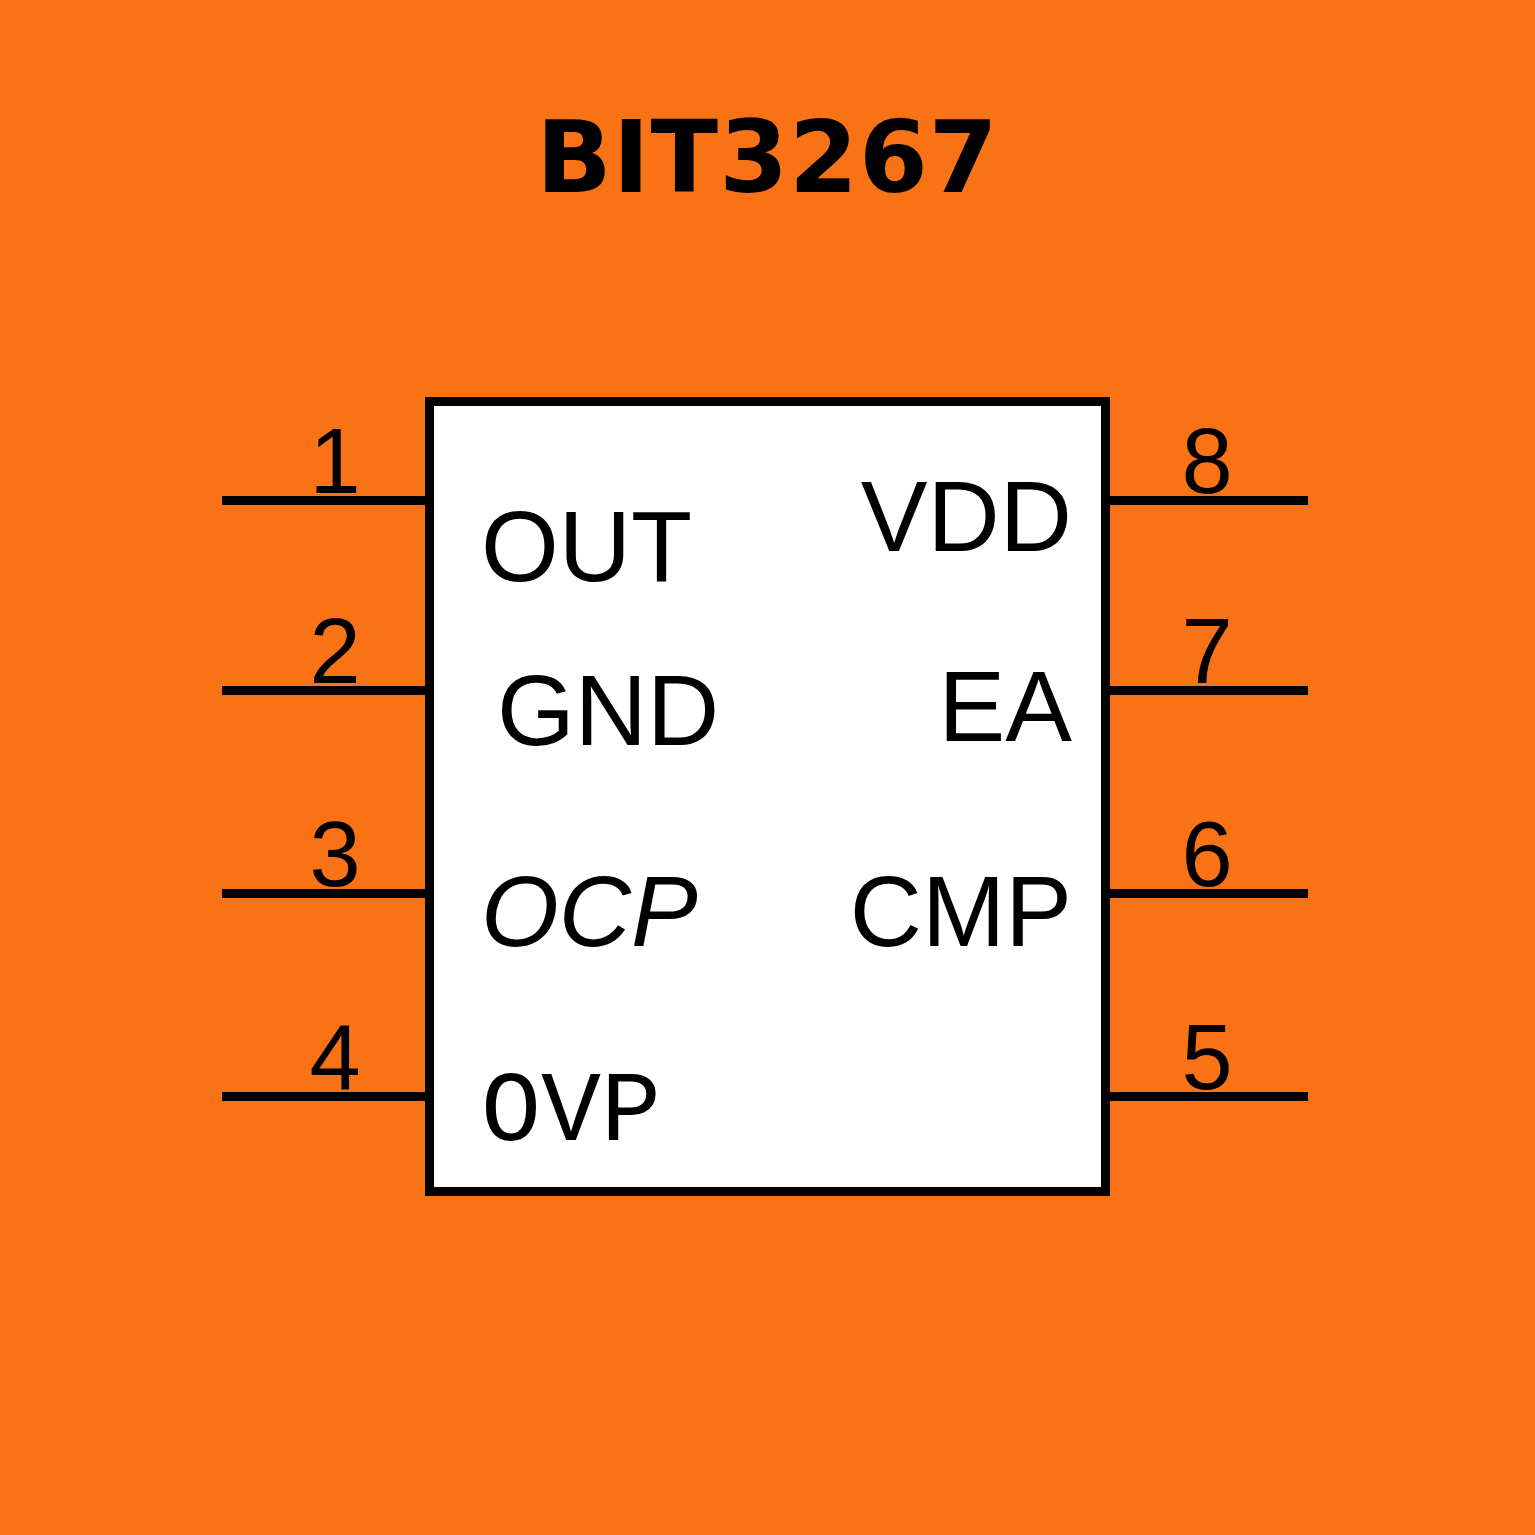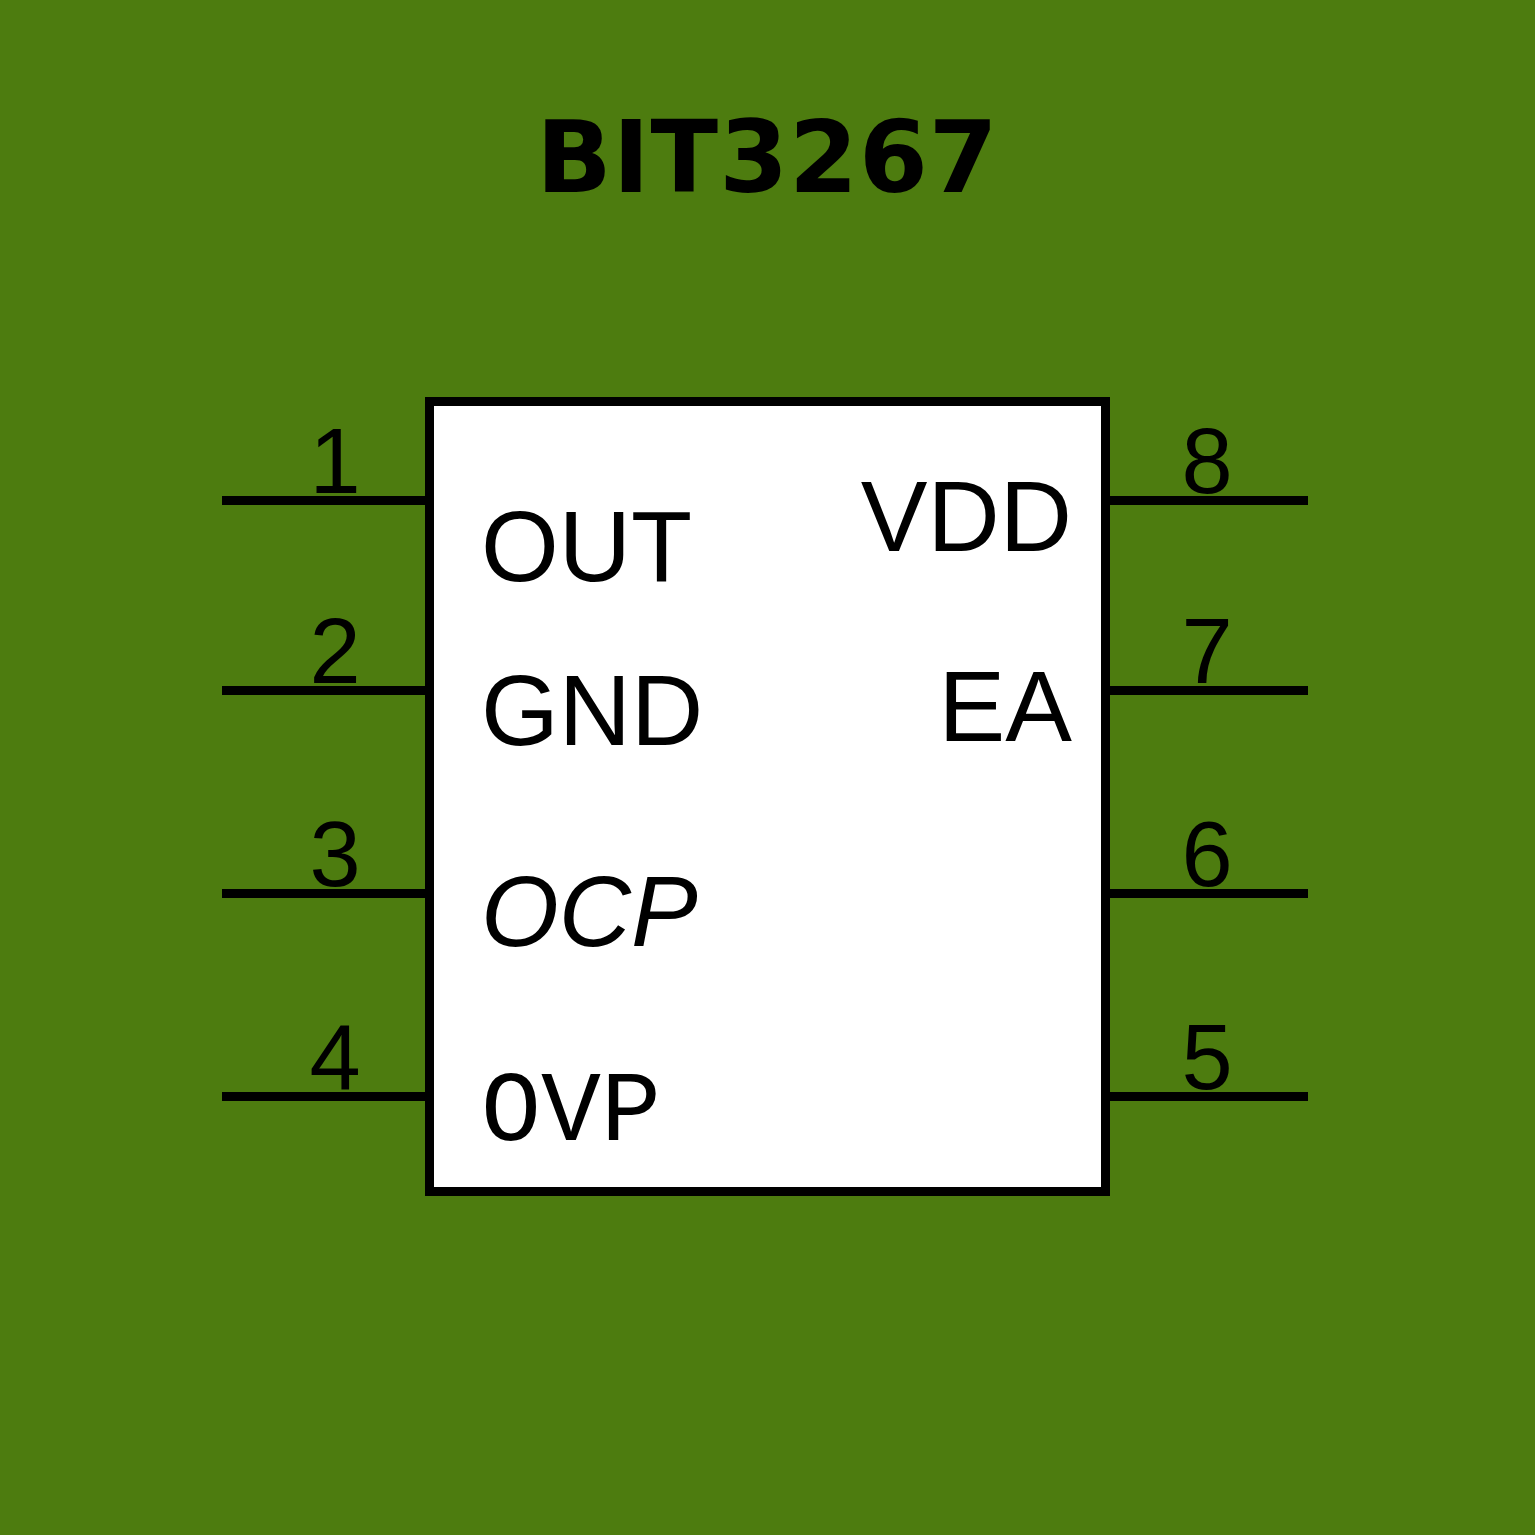--- a/index.html
+++ b/index.html
@@ -4,21 +4,21 @@
 <style>
   html, body {
     margin: 0;
     padding: 0;
     background: #ffffff;
   }
   #canvas {
     position: relative;
     width: 1535px;
     height: 1535px;
-    background: #4d7c0f;
+    background: #f97316;
     overflow: hidden;
     font-family: "Liberation Sans", sans-serif;
     color: #000000;
   }
 
   
   #title {
     position: absolute;
     left: 0;
     top: 108px;
@@ -83,37 +83,38 @@
   <div id="title">BIT3267</div>
 
   <div id="chip-body"></div>
 
   <div class="lead left" style="top:496px;"></div>
   <div class="pin-number left" style="top:415px;">1</div>
   <div class="pin-label left" style="top:496px;">OUT</div>
 
   <div class="lead left" style="top:686px;"></div>
   <div class="pin-number left" style="top:605px;">2</div>
-  <div class="pin-label left" style="top:660px;">GND</div>
+  <div class="pin-label left" style="top:660px;margin-left:16px;">GND</div>
 
   <div class="lead left" style="top:889px;"></div>
   <div class="pin-number left" style="top:808px;">3</div>
   <div class="pin-label left" style="top:861px;font-style:italic;">OCP</div>
 
   <div class="lead left" style="top:1092px;"></div>
   <div class="pin-number left" style="top:1011px;">4</div>
   <div class="pin-label left" style="top:1064px;font-family:Liberation Mono, monospace;">OVP</div>
 
   <div class="lead right" style="top:496px;"></div>
   <div class="pin-number right" style="top:415px;">8</div>
   <div class="pin-label right" style="top:466px;">VDD</div>
 
   <div class="lead right" style="top:686px;"></div>
   <div class="pin-number right" style="top:605px;">7</div>
   <div class="pin-label right" style="top:628px;margin-top:28px;">EA</div>
 
   <div class="lead right" style="top:889px;"></div>
   <div class="pin-number right" style="top:808px;">6</div>
+  <div class="pin-label right" style="top:861px;">CMP</div>
 
   <div class="lead right" style="top:1092px;"></div>
   <div class="pin-number right" style="top:1011px;">5</div>
 
 </div>
 
 </body></html>

